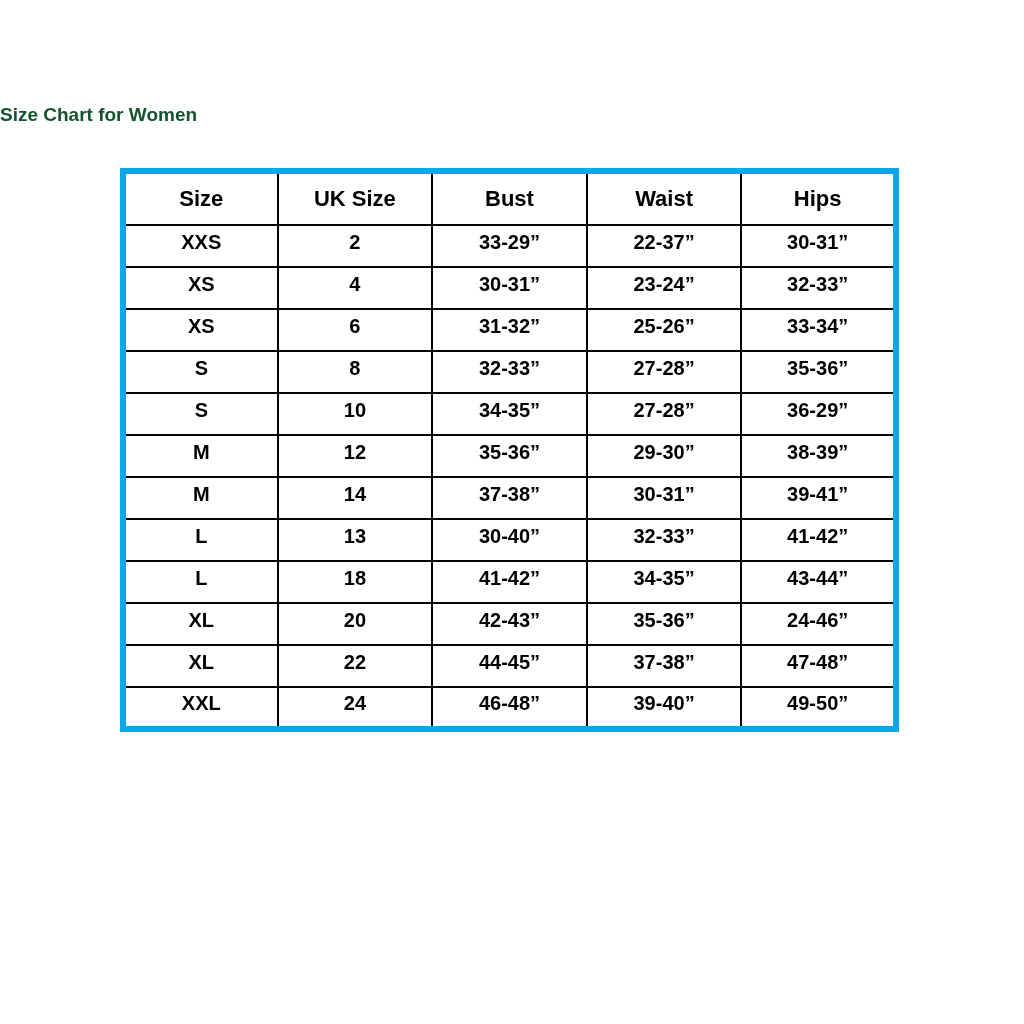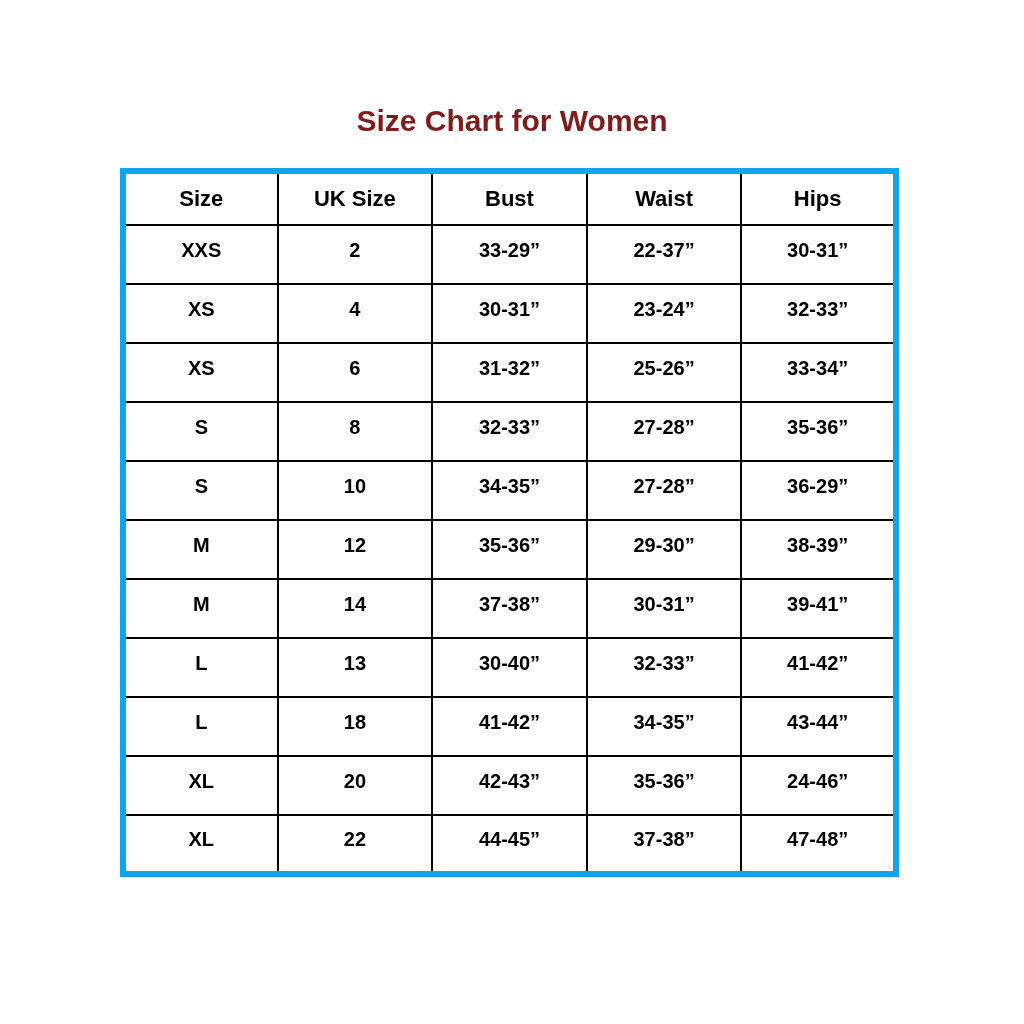--- a/index.html
+++ b/index.html
@@ -9,36 +9,35 @@
     height: 1024px;
     background: #ffffff;
     font-family: "Liberation Sans", sans-serif;
     position: relative;
   }
   .page-title {
     position: absolute;
     top: 104px;
     left: 0;
     width: 100%;
-    text-align: center;
-    font-size: 30px;
+    font-size: 19px;
     font-weight: bold;
-    color: #7f1d1d;
+    color: #14532d;
   }
   table.size-chart {
     position: absolute;
     left: 120px;
     top: 168px;
     width: 779px;
     border-collapse: collapse;
     table-layout: fixed;
     border: 6px solid #0ea5e9;
   }
   thead tr { height: 54px; }
-  tbody tr { height: 59px; }
+  tbody tr { height: 42px; }
   th, td {
     border: 2px solid #000000;
     text-align: center;
     vertical-align: middle;
     color: #000000;
     font-weight: bold;
     overflow: hidden;
   }
   th {
     font-size: 22px;
@@ -135,14 +134,21 @@
         <td>35-36”</td>
         <td>24-46”</td>
       </tr>
       <tr>
         <td>XL</td>
         <td>22</td>
         <td>44-45”</td>
         <td>37-38”</td>
         <td>47-48”</td>
       </tr>
+      <tr>
+        <td>XXL</td>
+        <td>24</td>
+        <td>46-48”</td>
+        <td>39-40”</td>
+        <td>49-50”</td>
+      </tr>
     </tbody>
 </table>
 
 </body></html>

